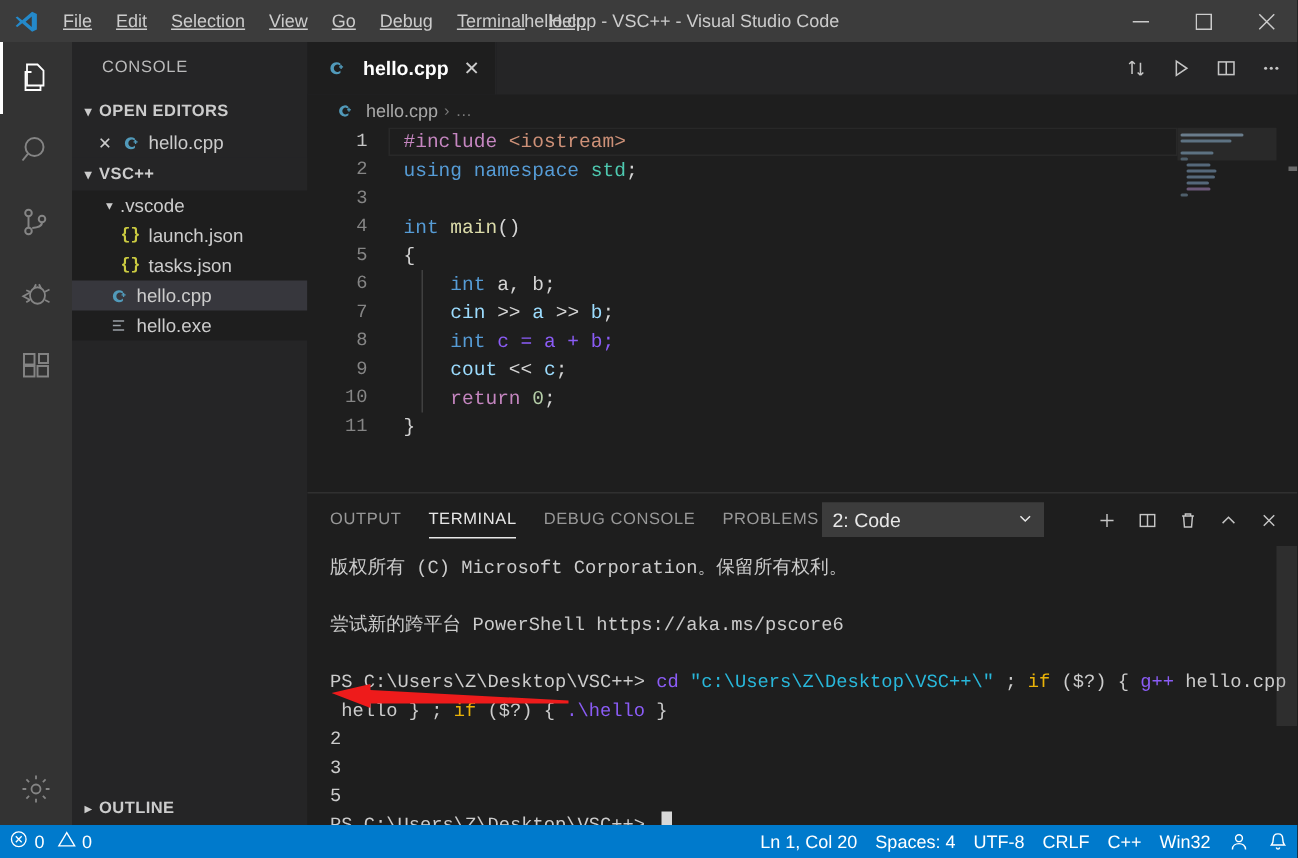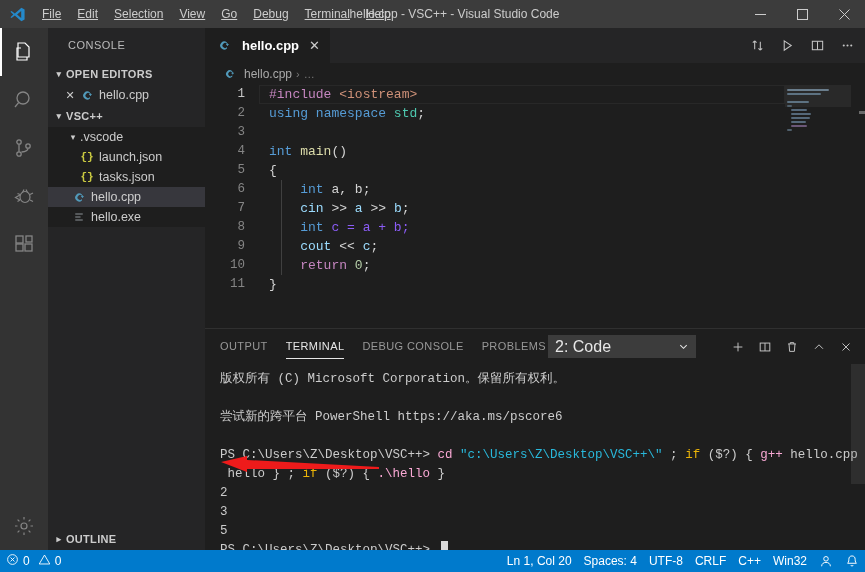--- a/index.html
+++ b/index.html
@@ -127,35 +127,35 @@
   .panel-tab {
     font-size: 11px; color: #989898; letter-spacing: .4px; margin-right: 18px;
     height: 35px; line-height: 35px; position: relative;
   }
   .panel-tab.active { color: #e7e7e7; }
   .panel-tab.active::after {
     content: ""; position: absolute; left: 0; right: 0; bottom: 5px; height: 1px; background: #e7e7e7;
   }
   .term-select {
     position: absolute; left: 343px; top: 6px; width: 148px; height: 23px;
-    background: #3c3c3c; border: 1px solid #3c3c3c; color: #e7e7e7; font-size: 16px;
+    background: #3c3c3c; border: 1px solid #3c3c3c; color: #e7e7e7; font-size: 13px;
     display: flex; align-items: center; padding: 0 6px; justify-content: space-between;
   }
   .panel-actions { position: absolute; right: 6px; top: 0; height: 35px; display: flex; align-items: center; gap: 1px; }
   .pa-btn { width: 26px; height: 26px; display: flex; align-items: center; justify-content: center; color: #c5c5c5; }
 
   .terminal-body {
     position: relative; padding: 6px 0 0 15px; height: 187px; overflow: hidden;
     font-family: "Liberation Mono", monospace; font-size: 12.5px; color: #cccccc;
   }
   .term-line { height: 19px; line-height: 19px; white-space: pre; }
   .term-blank { height: 19px; }
   .cursor-block { display: inline-block; width: 7px; height: 14px; background: #d8d8d8; vertical-align: -2px; margin-left: 3px; }
   .c-white { color: #cccccc; }
-  .c-yellow { color: #f9a8d4; }
+  .c-yellow { color: #8b5cf6; }
   .c-cyan { color: #29b8db; }
   .c-green { color: #eab308; }
 
   .red-arrow { position: absolute; left: 16px; top: 92px; pointer-events: none; }
 
   .panel-scroll-thumb { position: absolute; right: 0; top: 0; width: 14px; height: 120px; background: rgba(121,121,121,.18); }
 
   
   .statusbar {
     position: absolute; left: 0; bottom: 0; width: 865px; height: 22px;

